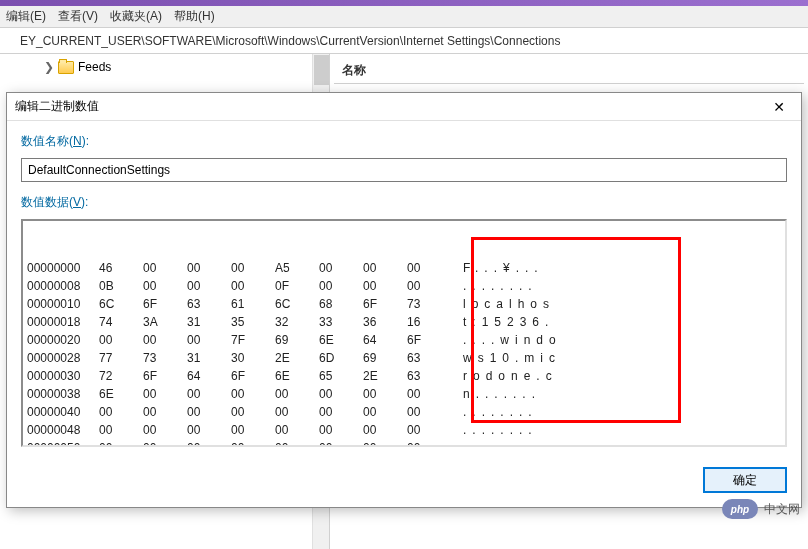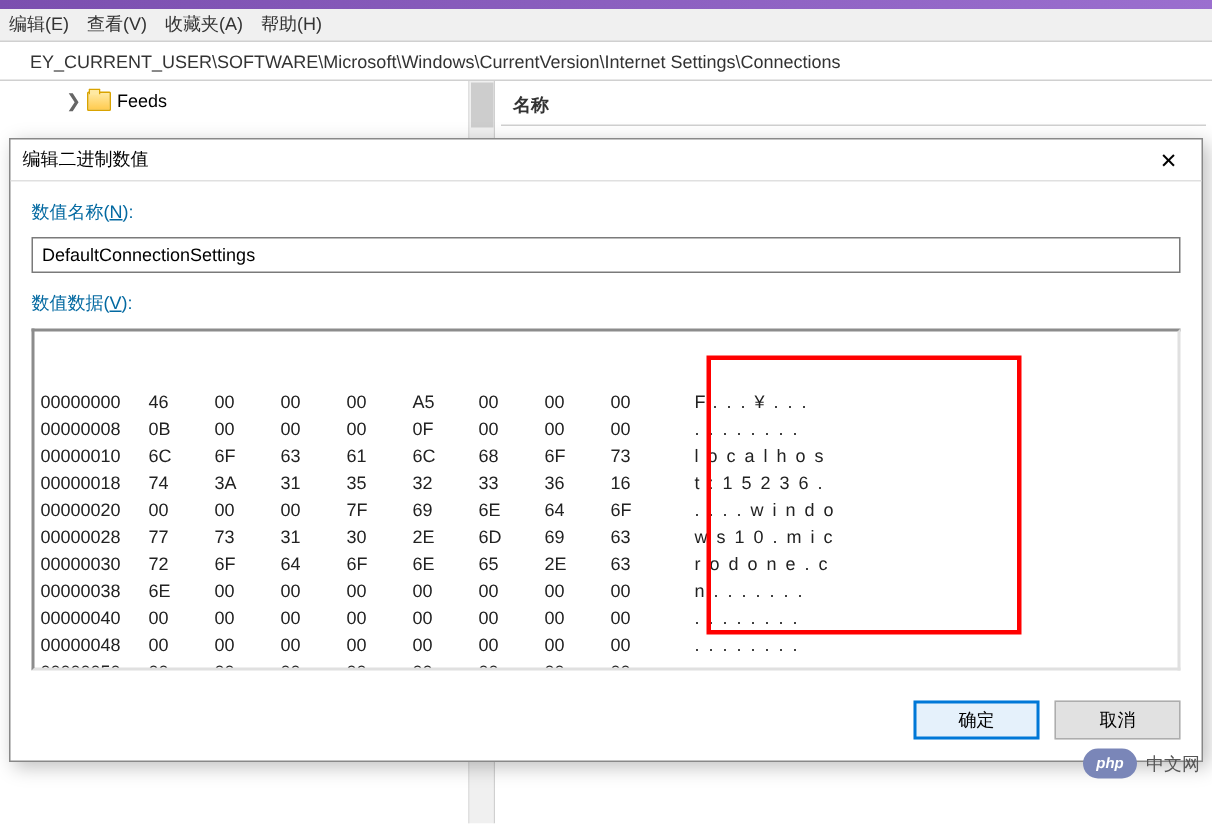--- a/index.html
+++ b/index.html
@@ -101,20 +101,19 @@
     </div>
 
     <div class="hex-area">
       <div id="hex-content"><div class="hex-row"><span class="hex-offset">00000000</span><span class="hex-bytes"><span>46</span><span>00</span><span>00</span><span>00</span><span>A5</span><span>00</span><span>00</span><span>00</span></span><span class="hex-ascii">F...¥...</span></div><div class="hex-row"><span class="hex-offset">00000008</span><span class="hex-bytes"><span>0B</span><span>00</span><span>00</span><span>00</span><span>0F</span><span>00</span><span>00</span><span>00</span></span><span class="hex-ascii">........</span></div><div class="hex-row"><span class="hex-offset">00000010</span><span class="hex-bytes"><span>6C</span><span>6F</span><span>63</span><span>61</span><span>6C</span><span>68</span><span>6F</span><span>73</span></span><span class="hex-ascii">localhos</span></div><div class="hex-row"><span class="hex-offset">00000018</span><span class="hex-bytes"><span>74</span><span>3A</span><span>31</span><span>35</span><span>32</span><span>33</span><span>36</span><span>16</span></span><span class="hex-ascii">t:15236.</span></div><div class="hex-row"><span class="hex-offset">00000020</span><span class="hex-bytes"><span>00</span><span>00</span><span>00</span><span>7F</span><span>69</span><span>6E</span><span>64</span><span>6F</span></span><span class="hex-ascii">....windo</span></div><div class="hex-row"><span class="hex-offset">00000028</span><span class="hex-bytes"><span>77</span><span>73</span><span>31</span><span>30</span><span>2E</span><span>6D</span><span>69</span><span>63</span></span><span class="hex-ascii">ws10.mic</span></div><div class="hex-row"><span class="hex-offset">00000030</span><span class="hex-bytes"><span>72</span><span>6F</span><span>64</span><span>6F</span><span>6E</span><span>65</span><span>2E</span><span>63</span></span><span class="hex-ascii">rodone.c</span></div><div class="hex-row"><span class="hex-offset">00000038</span><span class="hex-bytes"><span>6E</span><span>00</span><span>00</span><span>00</span><span>00</span><span>00</span><span>00</span><span>00</span></span><span class="hex-ascii">n.......</span></div><div class="hex-row"><span class="hex-offset">00000040</span><span class="hex-bytes"><span>00</span><span>00</span><span>00</span><span>00</span><span>00</span><span>00</span><span>00</span><span>00</span></span><span class="hex-ascii">........</span></div><div class="hex-row"><span class="hex-offset">00000048</span><span class="hex-bytes"><span>00</span><span>00</span><span>00</span><span>00</span><span>00</span><span>00</span><span>00</span><span>00</span></span><span class="hex-ascii">........</span></div><div class="hex-row"><span class="hex-offset">00000050</span><span class="hex-bytes"><span>00</span><span>00</span><span>00</span><span>00</span><span>00</span><span>00</span><span>00</span><span>00</span></span><span class="hex-ascii">........</span></div></div>
       <div class="red-box" style="top:16px; left:448px; width:210px; height:186px;"></div>
     </div>
 
   </div>
   <div class="dialog-buttons">
     <button class="btn default">确定</button>
-    <button class="btn">取消</button>
   </div>
 </div>
 
 <div class="php-badge">
   <div class="logo">php</div>
   <span>中文网</span>
 </div>
 
 </body></html>

